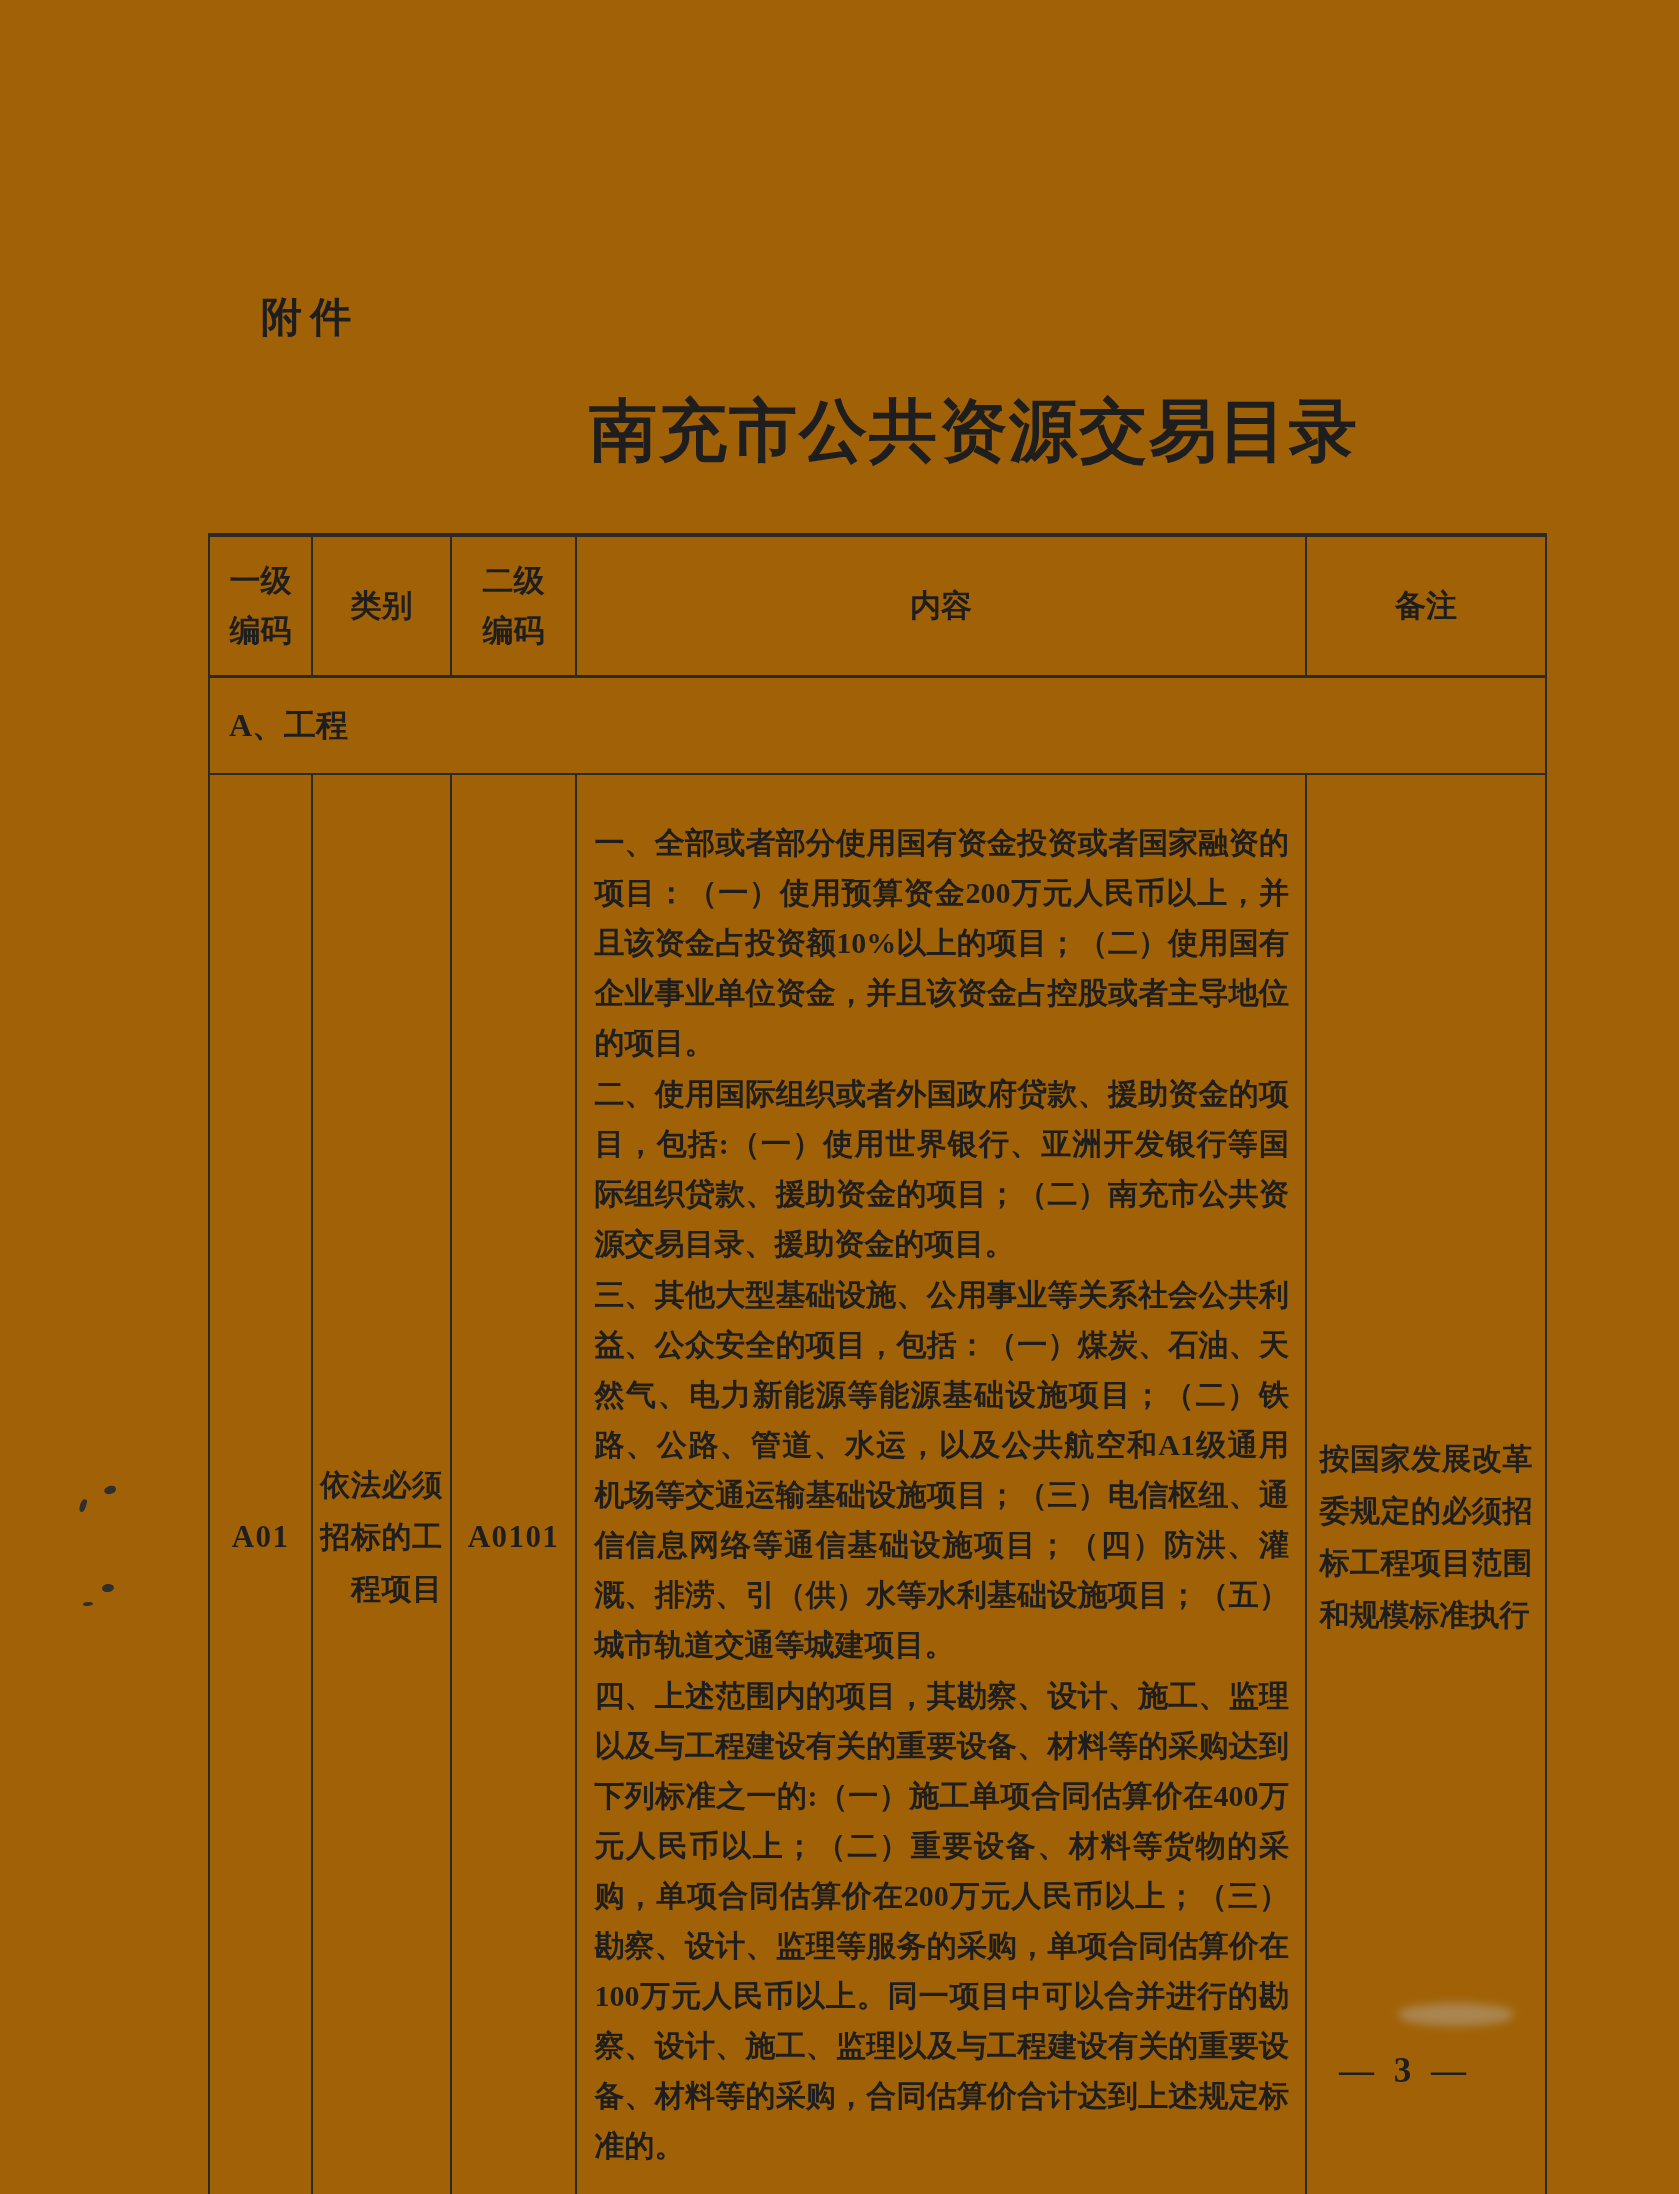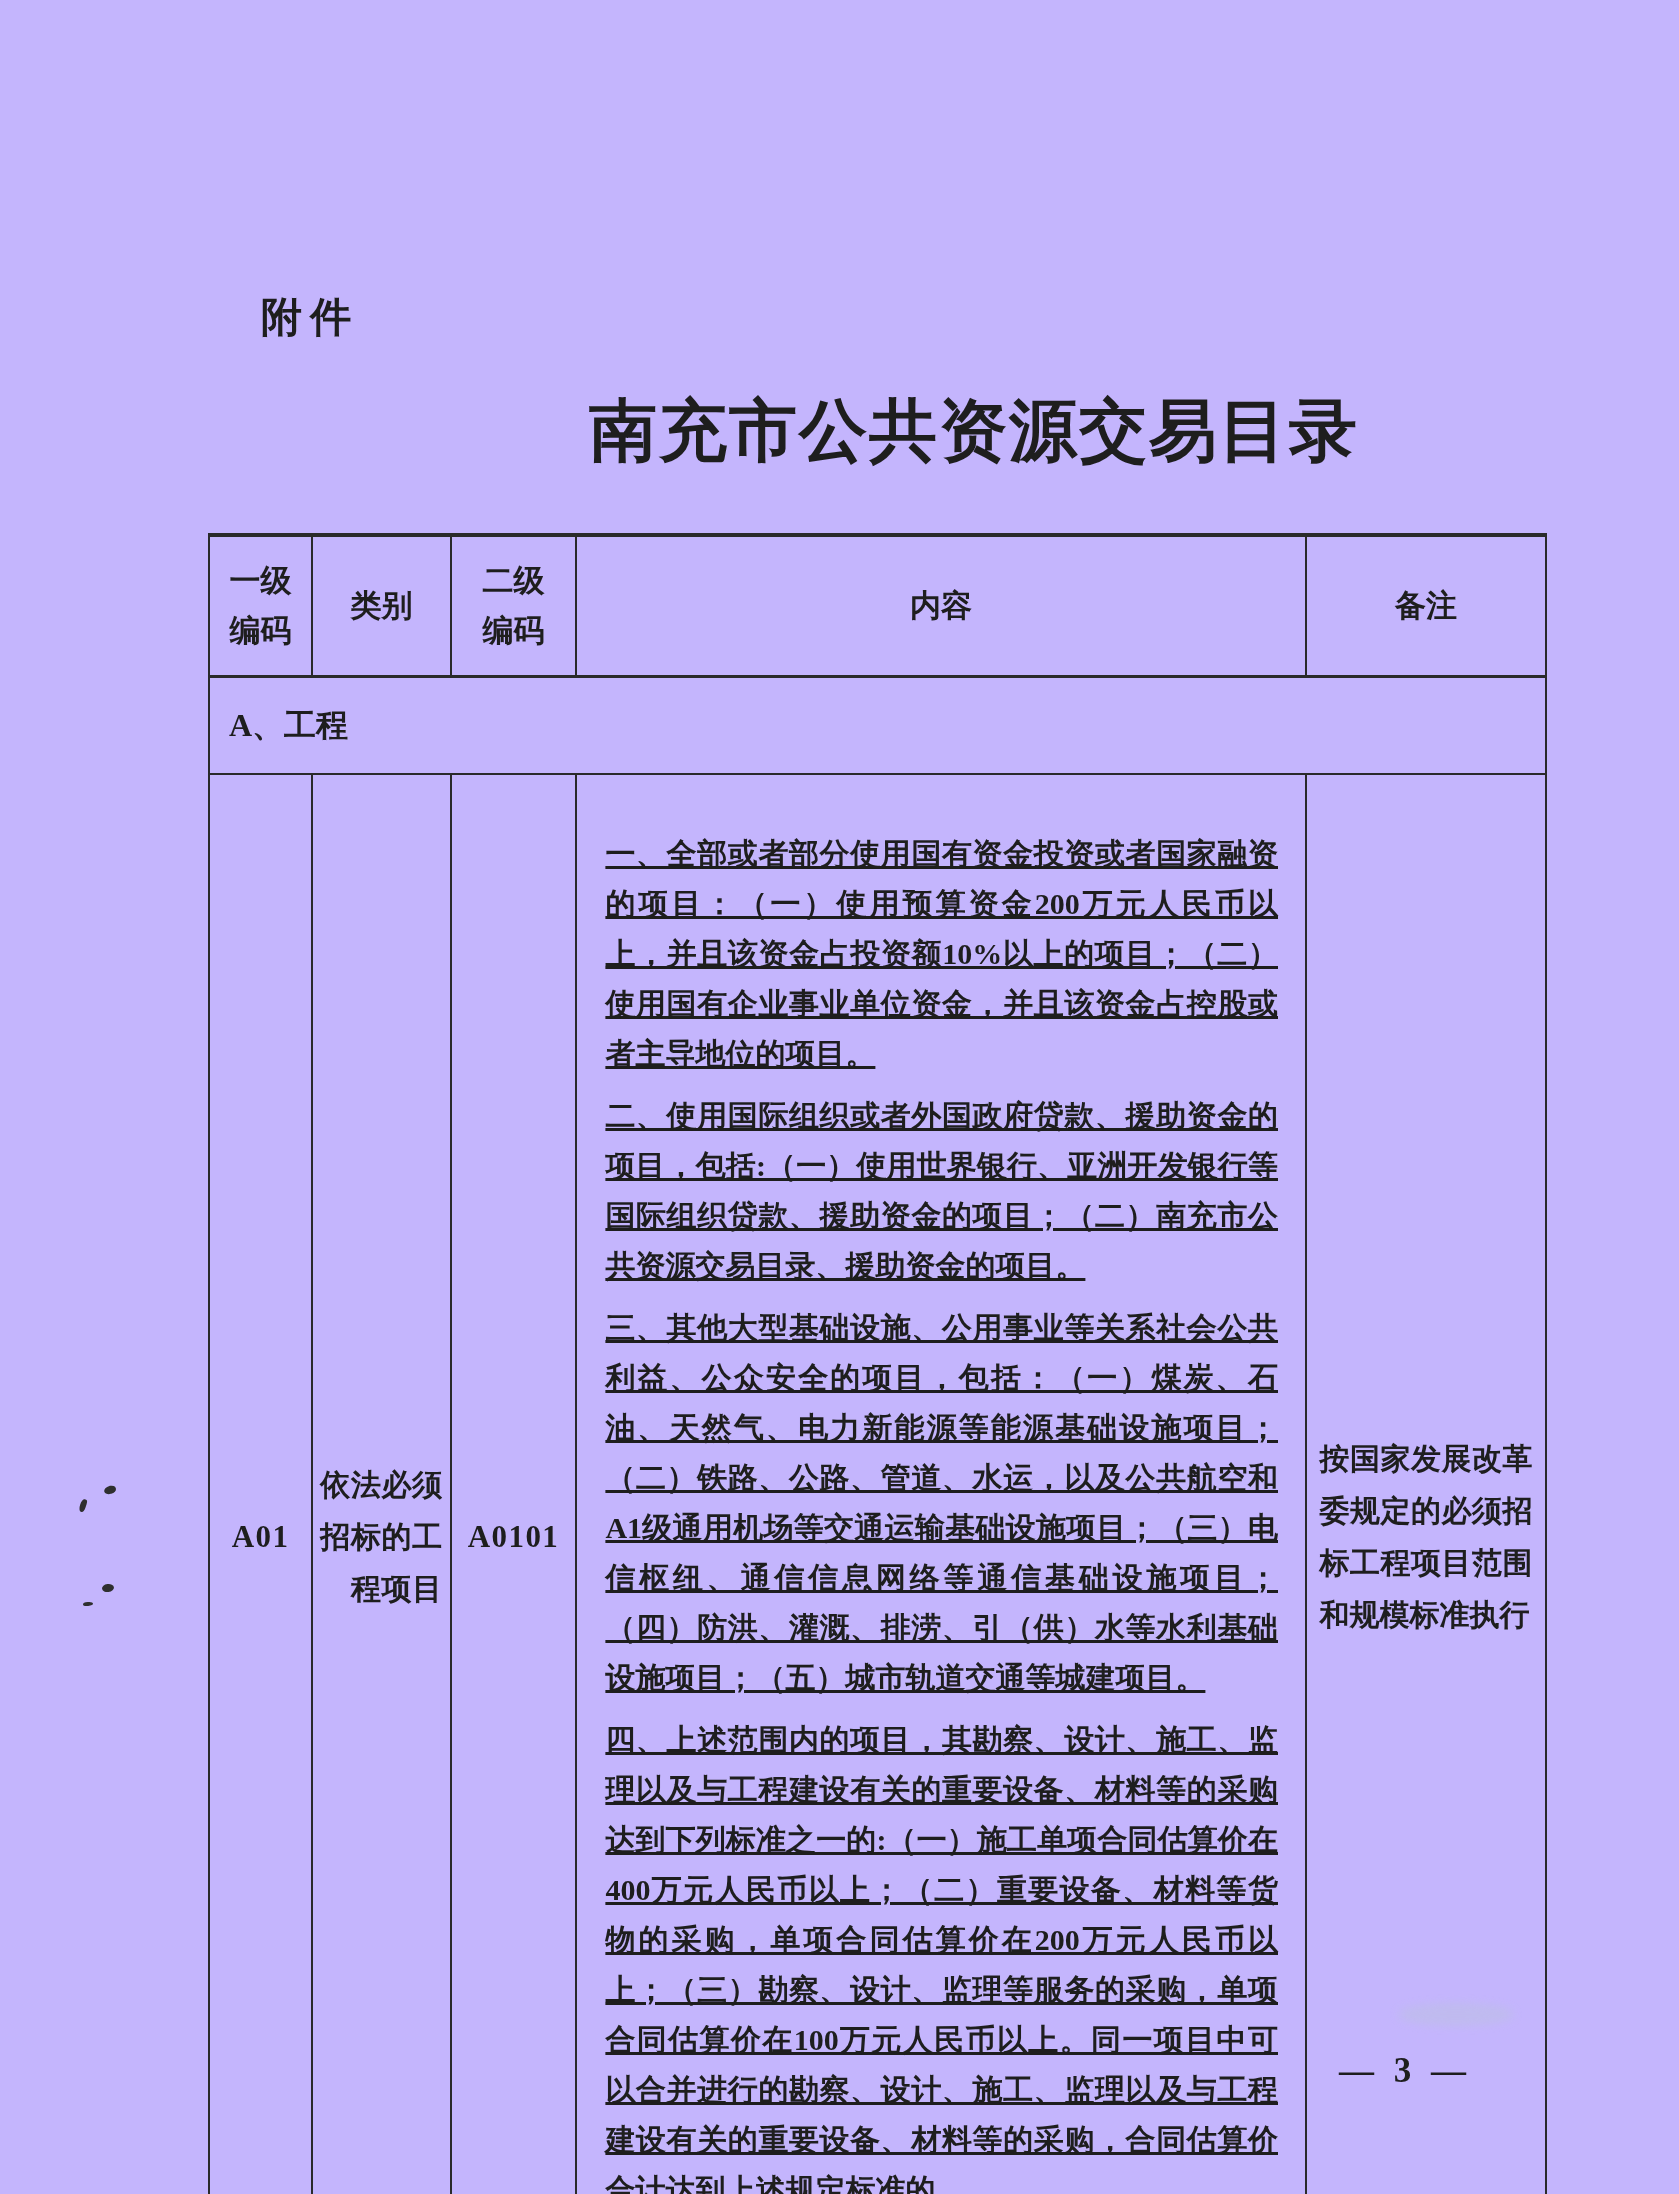--- a/index.html
+++ b/index.html
@@ -1,20 +1,20 @@
 <!DOCTYPE html>
 <html lang="zh" style="font-size:11px"><head>
 <meta charset="utf-8">
 <style>
   html,body { margin:0; padding:0; background:#e8e8e8; }
   .page {
     position:relative;
     width:1679px; height:2194px;
     margin:0 auto;
-    background:#c4b5fd;
+    background:#a16207;
     font-family:"Liberation Serif","DejaVu Serif",serif;
     font-weight:700;
     color:#1e1e1e;
     overflow:hidden;
   }
 
   
   .attachment {
     position:absolute; left:261px; top:290px;
     font-size:41px; letter-spacing:8.2px;
@@ -73,21 +73,21 @@
   .td-content {
     display:block;
     box-sizing:border-box;
     padding:42px 15px 0 16.4px;
     font-size:30px;
     line-height:50px;
     text-align:justify;
     letter-spacing:0;
     overflow:hidden;
   }
-  .td-content p { margin:12px;text-decoration:underline; }
+  .td-content p { margin:1px; }
   .category-text {
     display:block; width:123px;
     font-size:30px; line-height:52px;
     text-align:right; letter-spacing:0.7px;
   }
   .remark-text {
     display:block; width:213px;
     font-size:30px; line-height:52px;
     text-align:justify; letter-spacing:0;
   }

